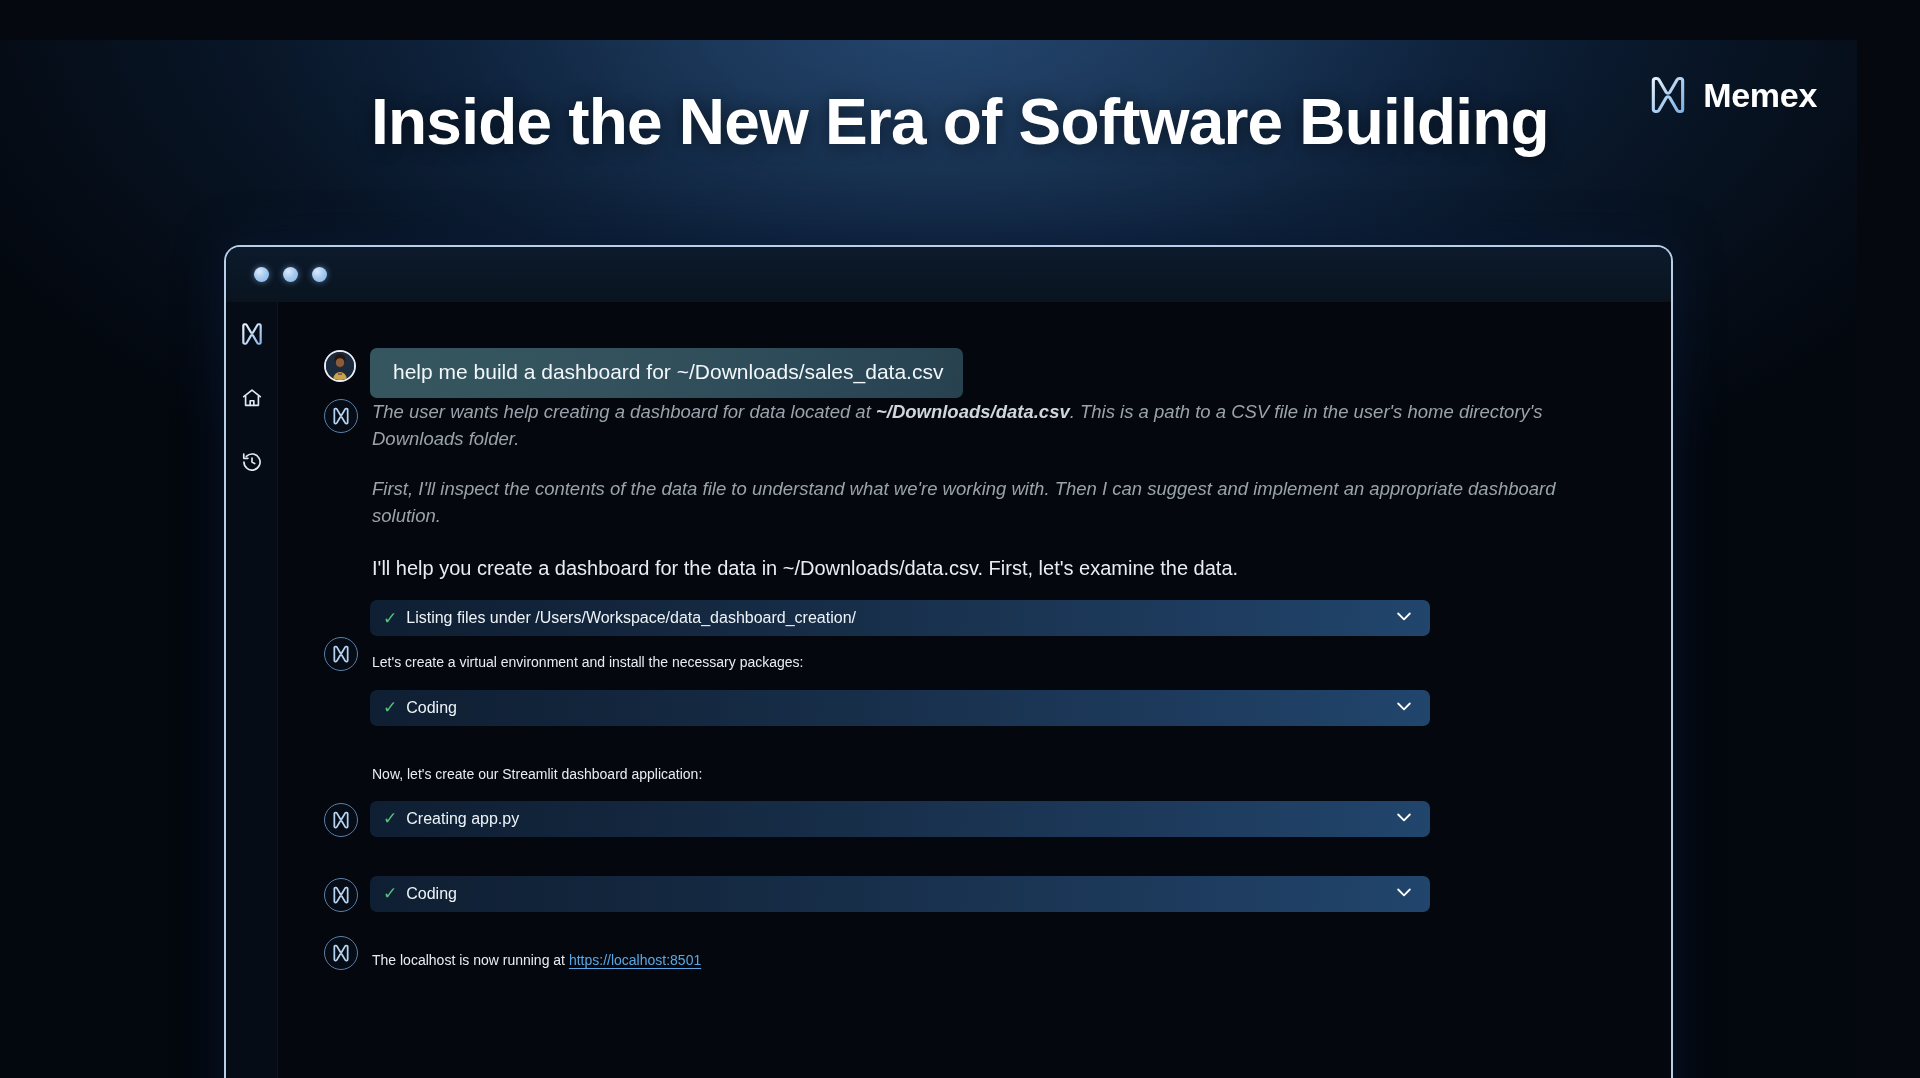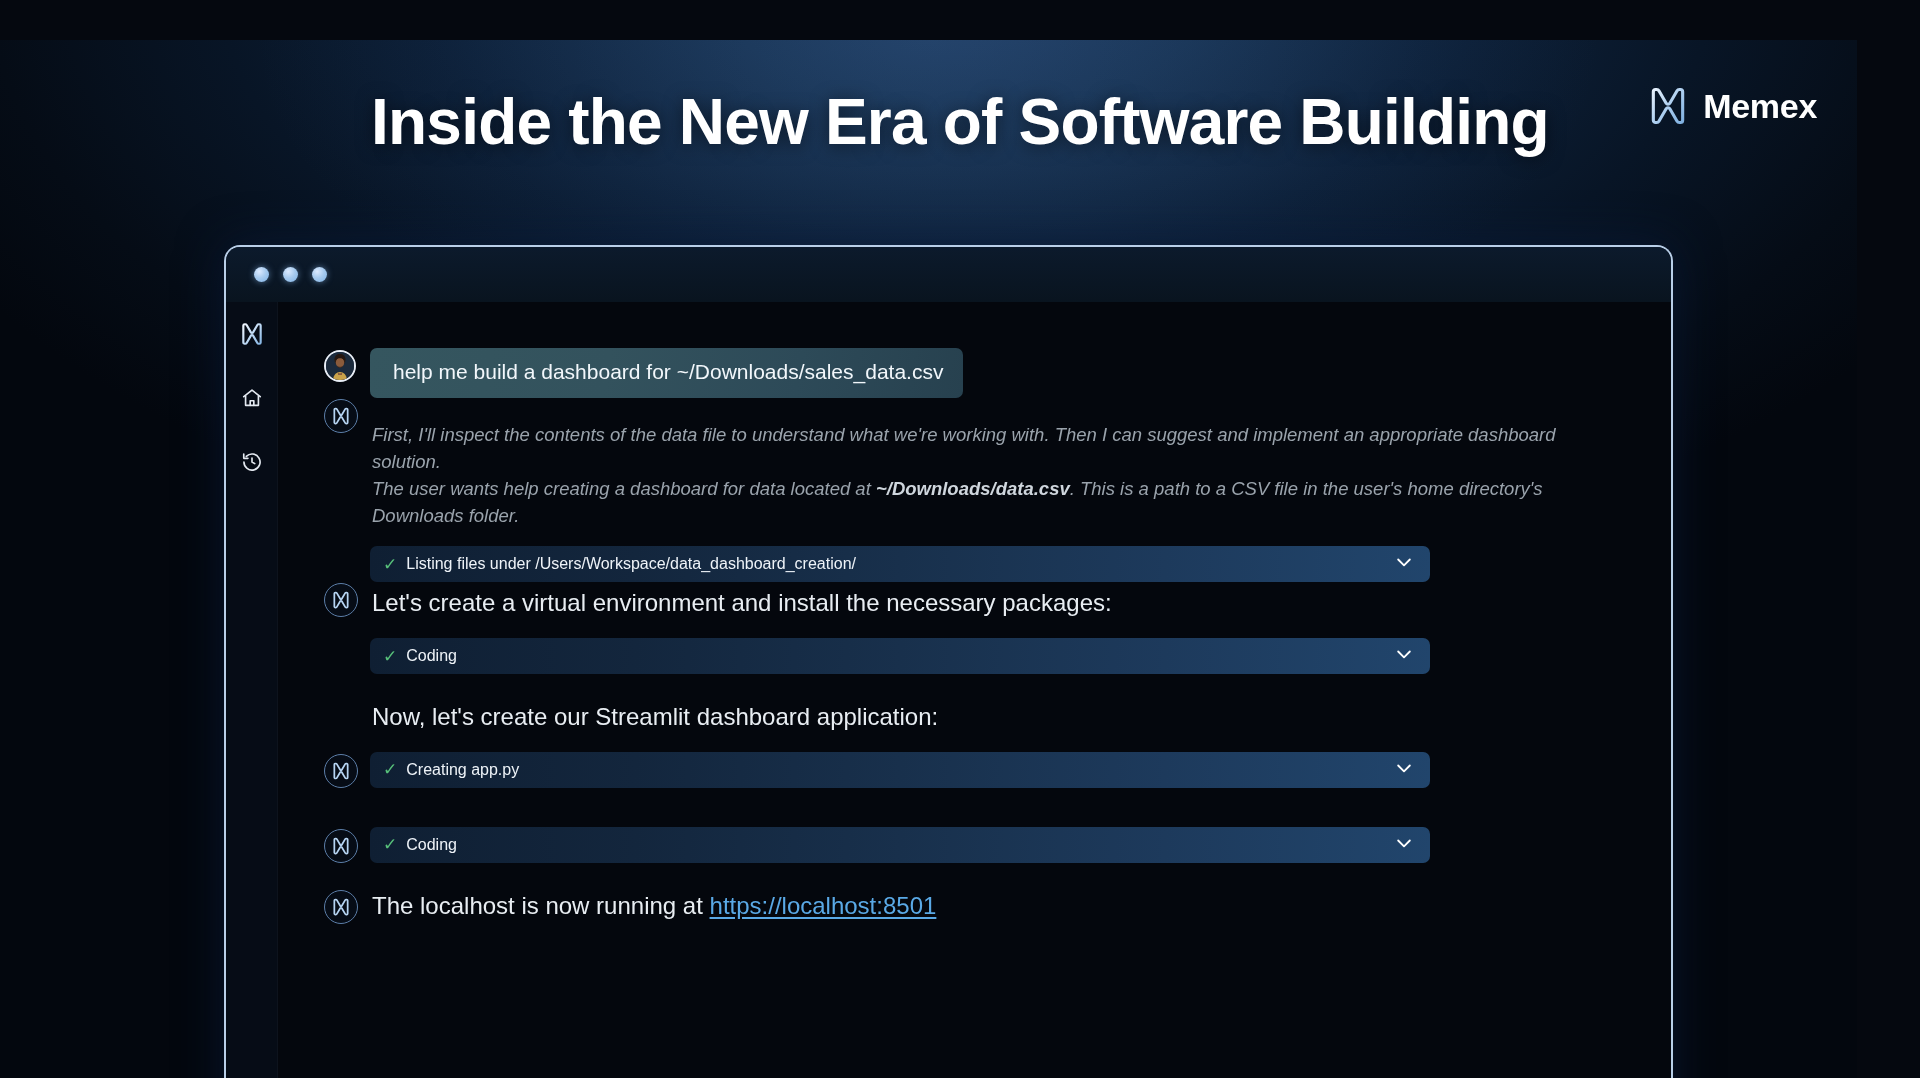--- a/index.html
+++ b/index.html
@@ -37,21 +37,21 @@
     font-size:64px;
     font-weight:700;
     letter-spacing:-0.8px;
     color:#ffffff;
     text-shadow:0 2px 18px rgba(0,0,0,.55);
     z-index:4;
   }
 
   .brand{
     position:absolute;
-    top:44px; right:40px;
+    top:33px; right:40px;
     display:flex; align-items:center; gap:13px;
     z-index:5;
   }
   .brand-mark{ width:44px; height:44px; display:block; }
   .brand-name{
     font-size:34px; font-weight:600; color:#ffffff; letter-spacing:-0.3px;
   }
 
   
   .app-window{
@@ -156,23 +156,23 @@
 
   .reply{
     color:#e8edf2;
     font-size:20px;
     line-height:1.45;
     margin-top:25px;
   }
 
   .step-text{
     color:#e8edf2;
-    font-size:24px;
+    font-size:14px;
     line-height:1.45;
-    padding-top:4px;
+    padding-top:16px;
   }
 
   .link{
     color:#5aa9e6;
     text-underline-offset:3px;
   }
 
   
   .tool-card{
     margin-top:17px;
@@ -295,26 +295,27 @@
         </div>
 
         <div class="msg block">
           <div class="badge">
             <svg width="20" height="20" viewBox="0 0 48 48" fill="none" xmlns="http://www.w3.org/2000/svg">
               <path d="M8 8.5c0-1.4 1.1-2.5 2.5-2.5h1.2c1 0 1.9.5 2.4 1.4L22 21c.9 1.5 3.1 1.5 4 0L33.9 7.4c.5-.9 1.4-1.4 2.4-1.4h1.2C38.9 6 40 7.1 40 8.5v31c0 1.4-1.1 2.5-2.5 2.5h-1.2c-1 0-1.9-.5-2.4-1.4L26 27c-.9-1.5-3.1-1.5-4 0l-7.9 13.6c-.5.9-1.4 1.4-2.4 1.4h-1.2A2.5 2.5 0 0 1 8 39.5v-31Z" stroke="#b6d4f2" stroke-width="4.2" stroke-linejoin="round" fill="none"></path>
             </svg>
           </div>
           <div class="msg-body">
 
-            <p class="thinking second">First, I'll inspect the contents of the data file to understand what we're working with. Then I can suggest and implement an appropriate dashboard solution.</p>
-
             <p class="thinking">
               <span>The user wants help creating a dashboard for data located at </span><b>~/Downloads/data.csv</b><span>. This is a path to a CSV file in the user's home directory's Downloads folder.</span>
             </p>
 
+            <p class="thinking second">First, I'll inspect the contents of the data file to understand what we're working with. Then I can suggest and implement an appropriate dashboard solution.</p>
+
+            <p class="reply">I'll help you create a dashboard for the data in ~/Downloads/data.csv. First, let's examine the data.</p>
 
             <div class="tool-card">
               <span class="tool-check">✓</span>
               <span class="tool-label">Listing files under /Users/Workspace/data_dashboard_creation/</span>
               <span class="chev">
                 <svg width="20" height="20" viewBox="0 0 24 24" fill="none" stroke="#ffffff" stroke-width="2.2" stroke-linecap="round" stroke-linejoin="round" xmlns="http://www.w3.org/2000/svg">
                     <path d="m5 9 7 7 7-7"></path>
                   </svg>
               </span>
             </div>

